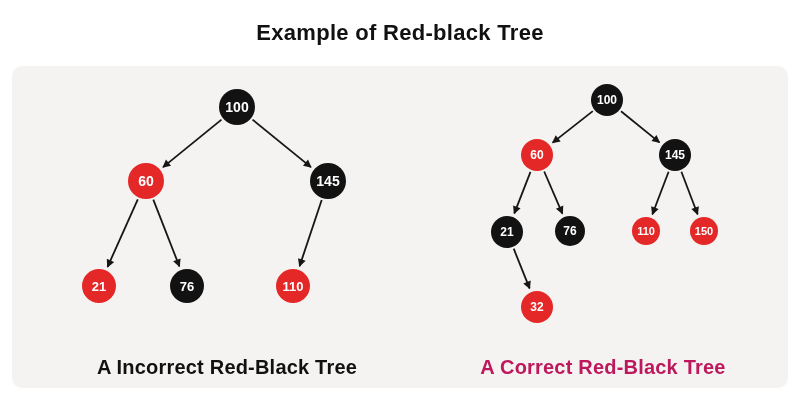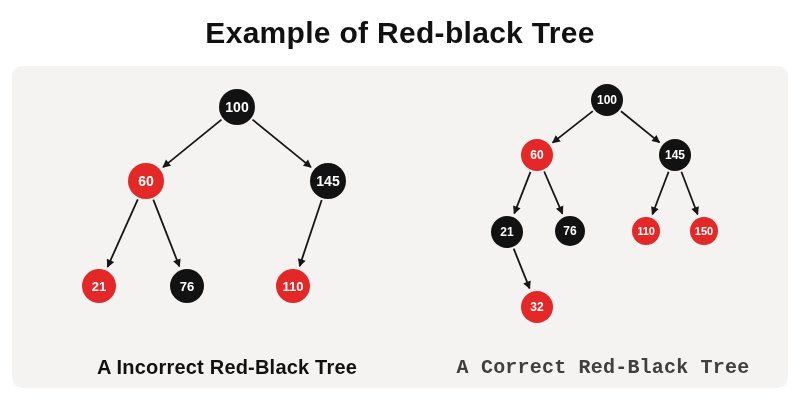--- a/index.html
+++ b/index.html
@@ -19,21 +19,21 @@
   #header {
     position: absolute;
     left: 0; top: 0;
     width: 800px;
     height: 66px;
     display: flex;
     align-items: center;
     justify-content: center;
   }
   #page-title {
-    font-size: 30px;
+    font-size: 22px;
     font-weight: 800;
     letter-spacing: 0.3px;
     color: #111111;
   }
   #diagram-panel {
     position: absolute;
     left: 12px;
     top: 66px;
     width: 776px;
     height: 322px;
@@ -148,14 +148,14 @@
           <text x="704" y="231" text-anchor="middle" dy="0.36em" class="node-label" font-size="11" fill="#ffffff">150</text>
         </g>
         <g>
           <circle cx="537" cy="307" r="16" fill="#e42727"></circle>
           <text x="537" y="307" text-anchor="middle" dy="0.36em" class="node-label" font-size="12" fill="#ffffff">32</text>
         </g>
       </g>
   </svg>
 
   <div id="caption-incorrect" class="caption" style="color: rgb(17, 17, 17);">A Incorrect Red-Black Tree</div>
-  <div id="caption-correct" class="caption" style="color: #404040; font-family: Liberation Mono, monospace;">A Correct Red-Black Tree</div>
+  <div id="caption-correct" class="caption" style="color: #be185d;">A Correct Red-Black Tree</div>
 </div>
 
 </body></html>

